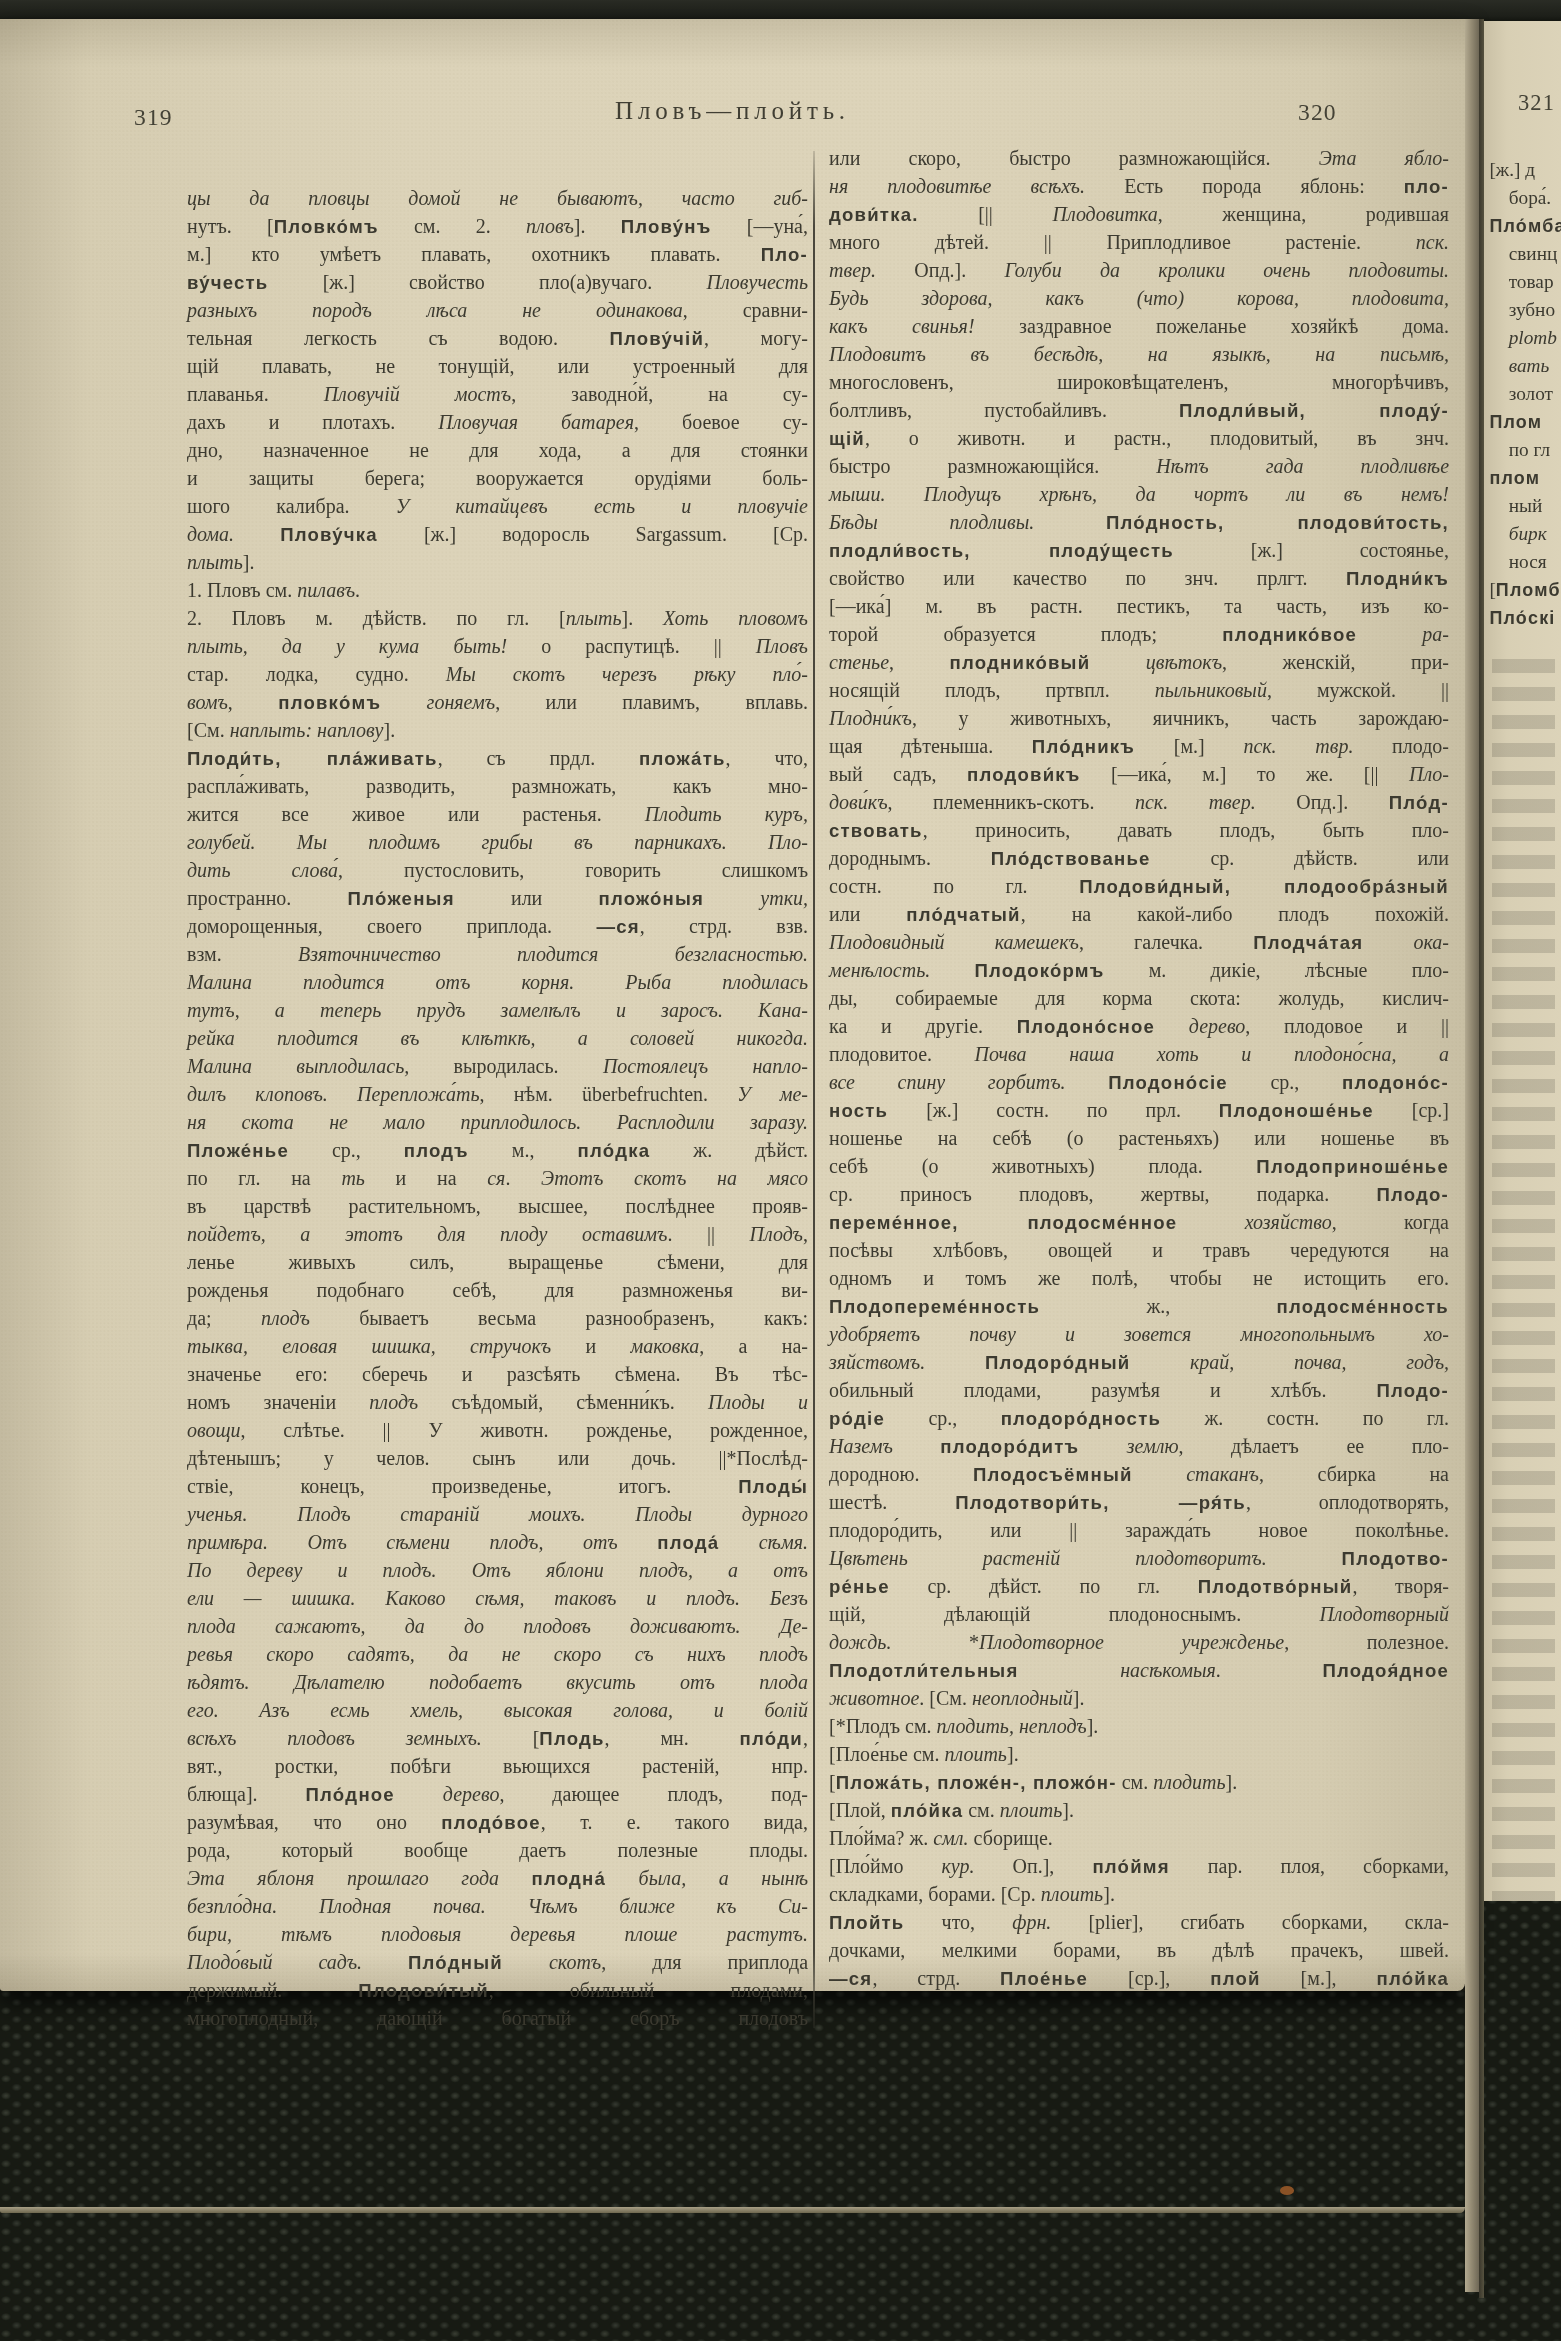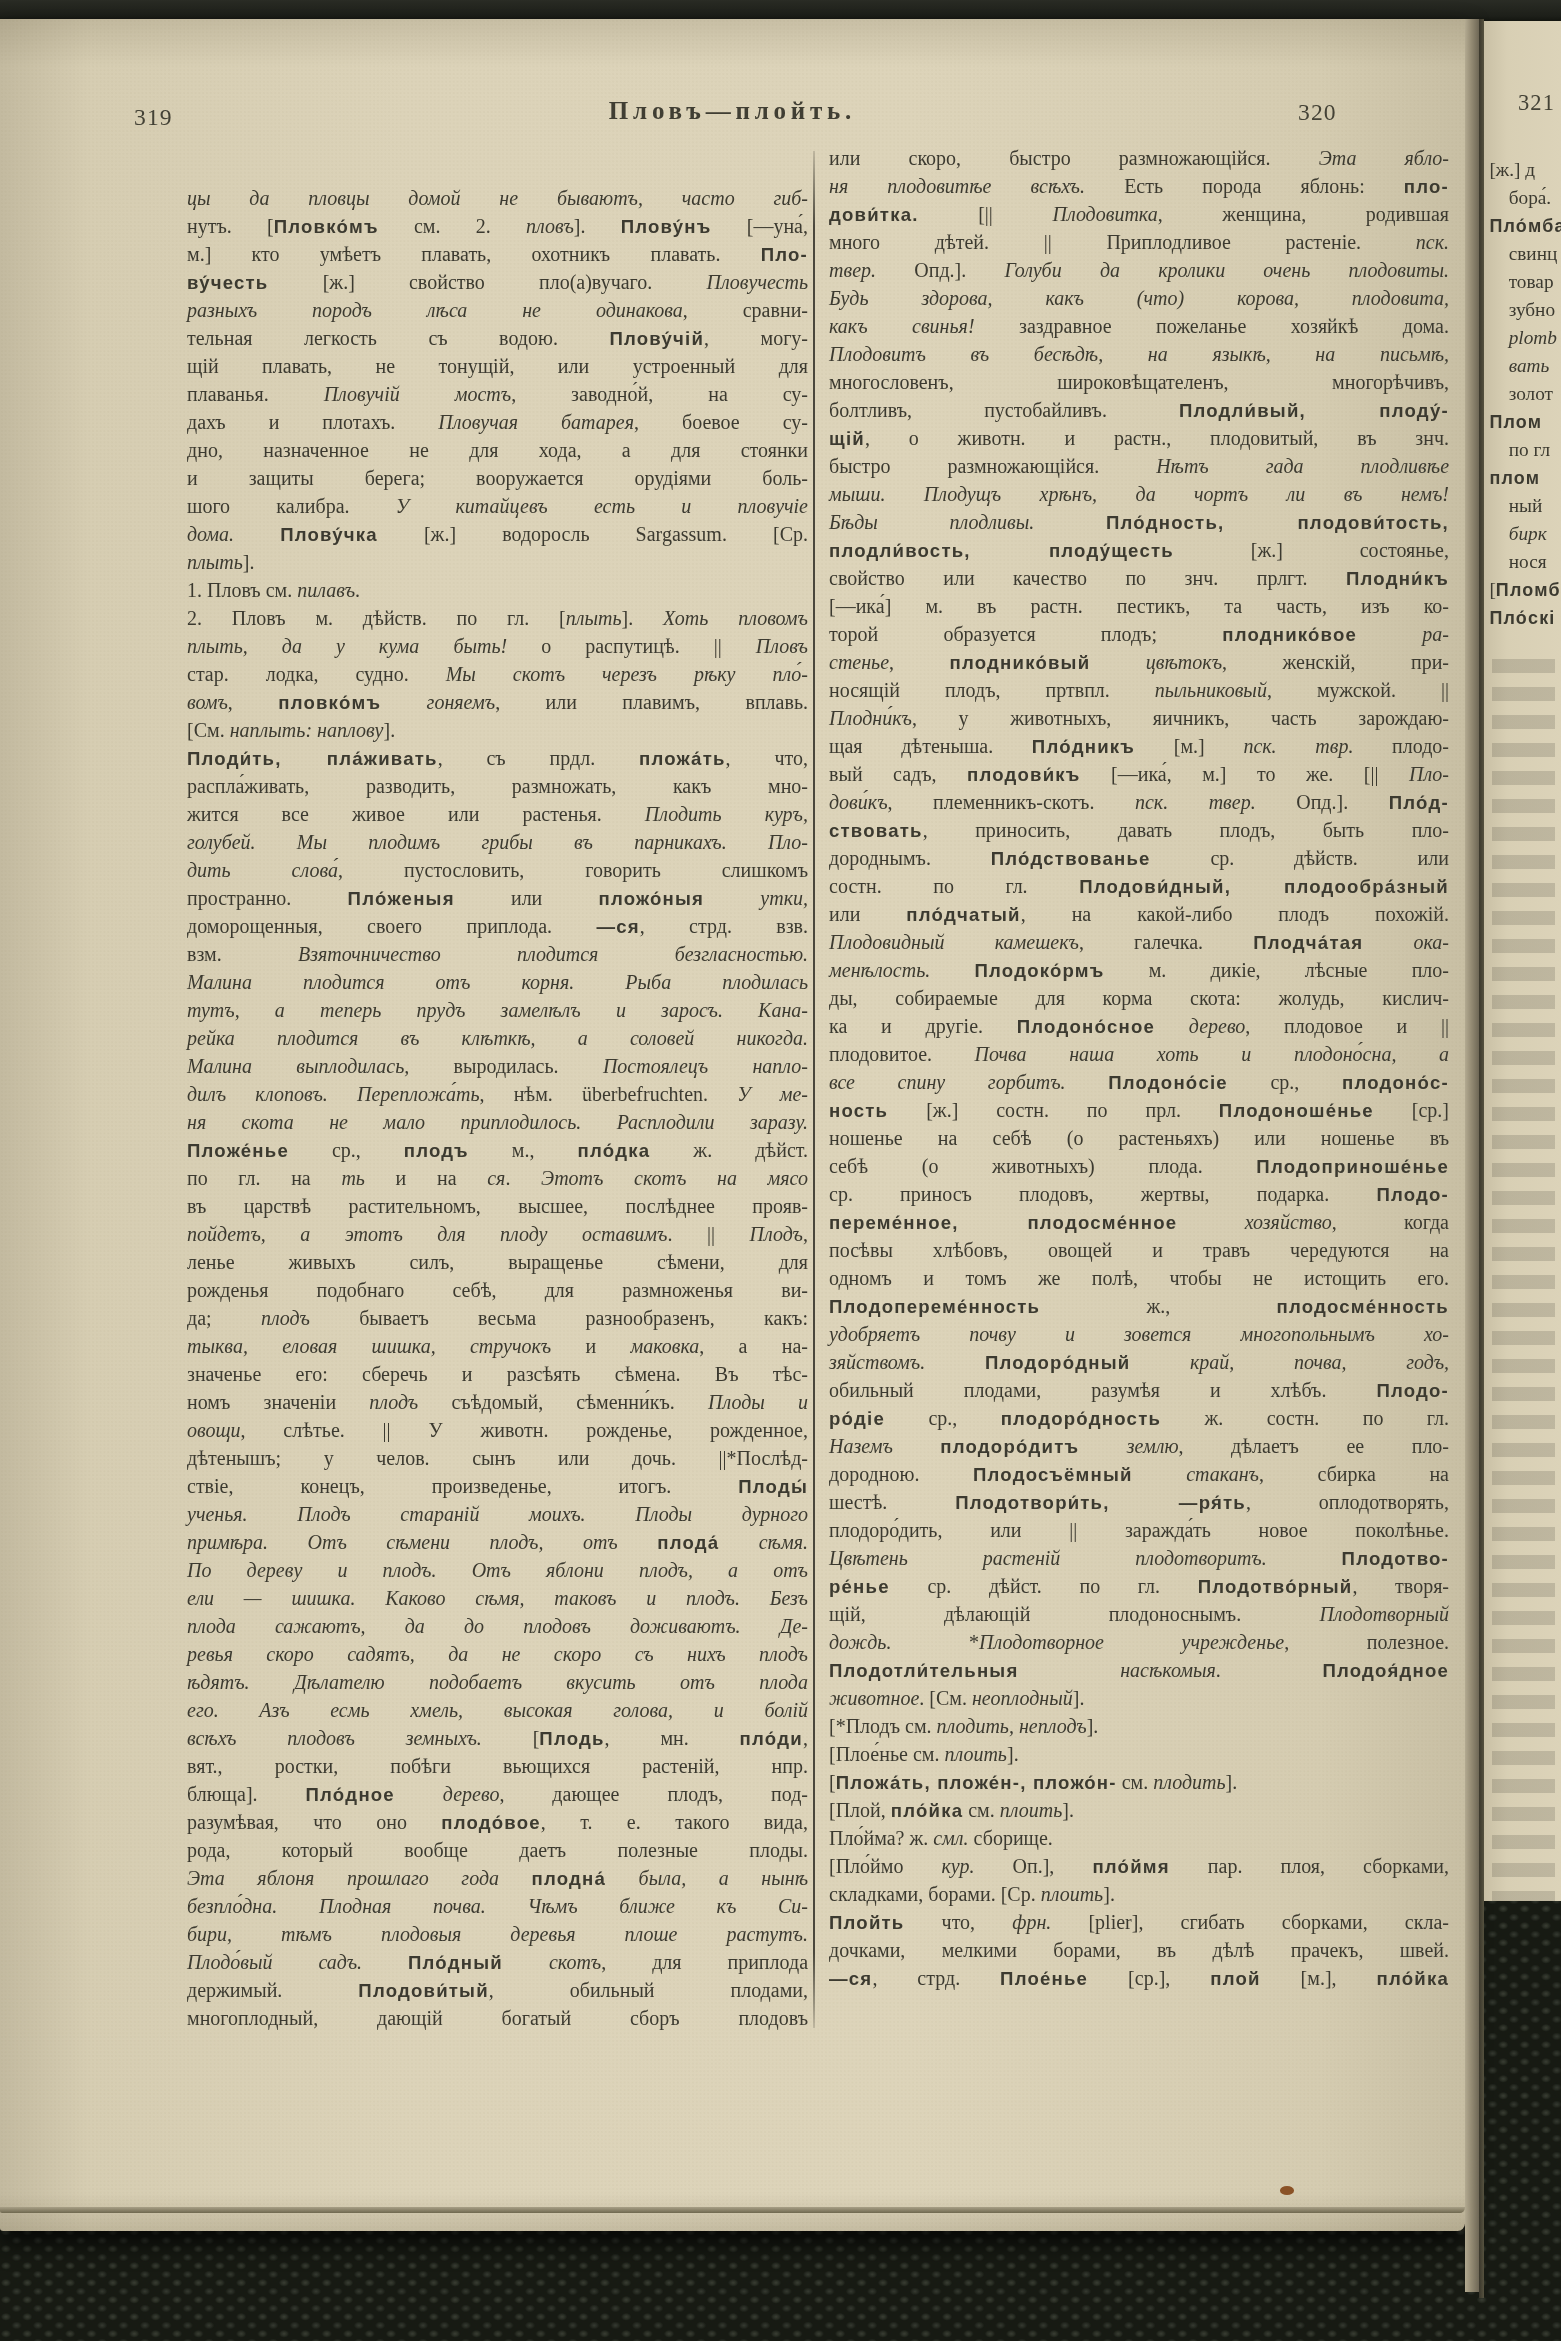--- a/index.html
+++ b/index.html
@@ -17,41 +17,41 @@
       radial-gradient(ellipse 7px 5.4px at 16.6px 13.4px, #363a31 0%, #242820 45%, rgba(0,0,0,0) 72%);
     background-size:21.4px 17px;
   }
   
   .cover-band{
     position:absolute;left:0;top:0;width:1561px;height:22.5px;
     background:linear-gradient(180deg,#2a2c25 0%,#1d1f19 70%,#0f110c 100%);
   }
   
   .page{
-    position:absolute;left:0;top:19.3px;width:1465px;height:2212px;
+    position:absolute;left:0;top:19.3px;width:1465px;height:1972px;
     background:
       radial-gradient(rgba(122,102,62,.07) 0.5px, rgba(0,0,0,0) 0.9px),
       linear-gradient(90deg,#c3baa0 0%, #d6cdb2 6%, #dcd3b9 28%, #ddd4ba 62%, #d5ccb1 90%, #c8bfa4 100%),
       #d9d0b6;
     background-size:3.8px 3.8px,100% 100%,100% 100%;
     border-radius:0 0 7.5px 3.2px;
     box-shadow:0 11.8px 25px rgba(0,0,0,.75);
     color:#3c3a30;
   }
   .page-inner-shade{
     position:absolute;left:0;top:0;width:100%;height:100%;
     background:
       linear-gradient(180deg,rgba(70,60,35,.14) 0,rgba(0,0,0,0) 48px),
       linear-gradient(0deg,rgba(70,60,35,.16) 0,rgba(0,0,0,0) 38px);
     pointer-events:none;
   }
   .pagenum{position:absolute;font-size:23.6px;letter-spacing:1.1px;color:#444236;}
   .running-head{
     position:absolute;left:0;top:78px;width:1465px;text-align:center;
-    font-size:25px;letter-spacing:4.8px;color:#403e33;font-weight:bold;
+    font-size:25px;letter-spacing:4.8px;color:#403e33;font-weight:normal;
   }
   .col{position:absolute;top:125px;font-size:20px;}
   .col-left{left:187px;width:621px;margin-top:40px;}
   .col-right{left:829px;width:620px;}
   .line{
     height:28px;line-height:28px;
     text-align:justify;text-align-last:justify;
     overflow:visible;white-space:nowrap;
   }
   .line.rag{text-align:right;text-align-last:left;}

